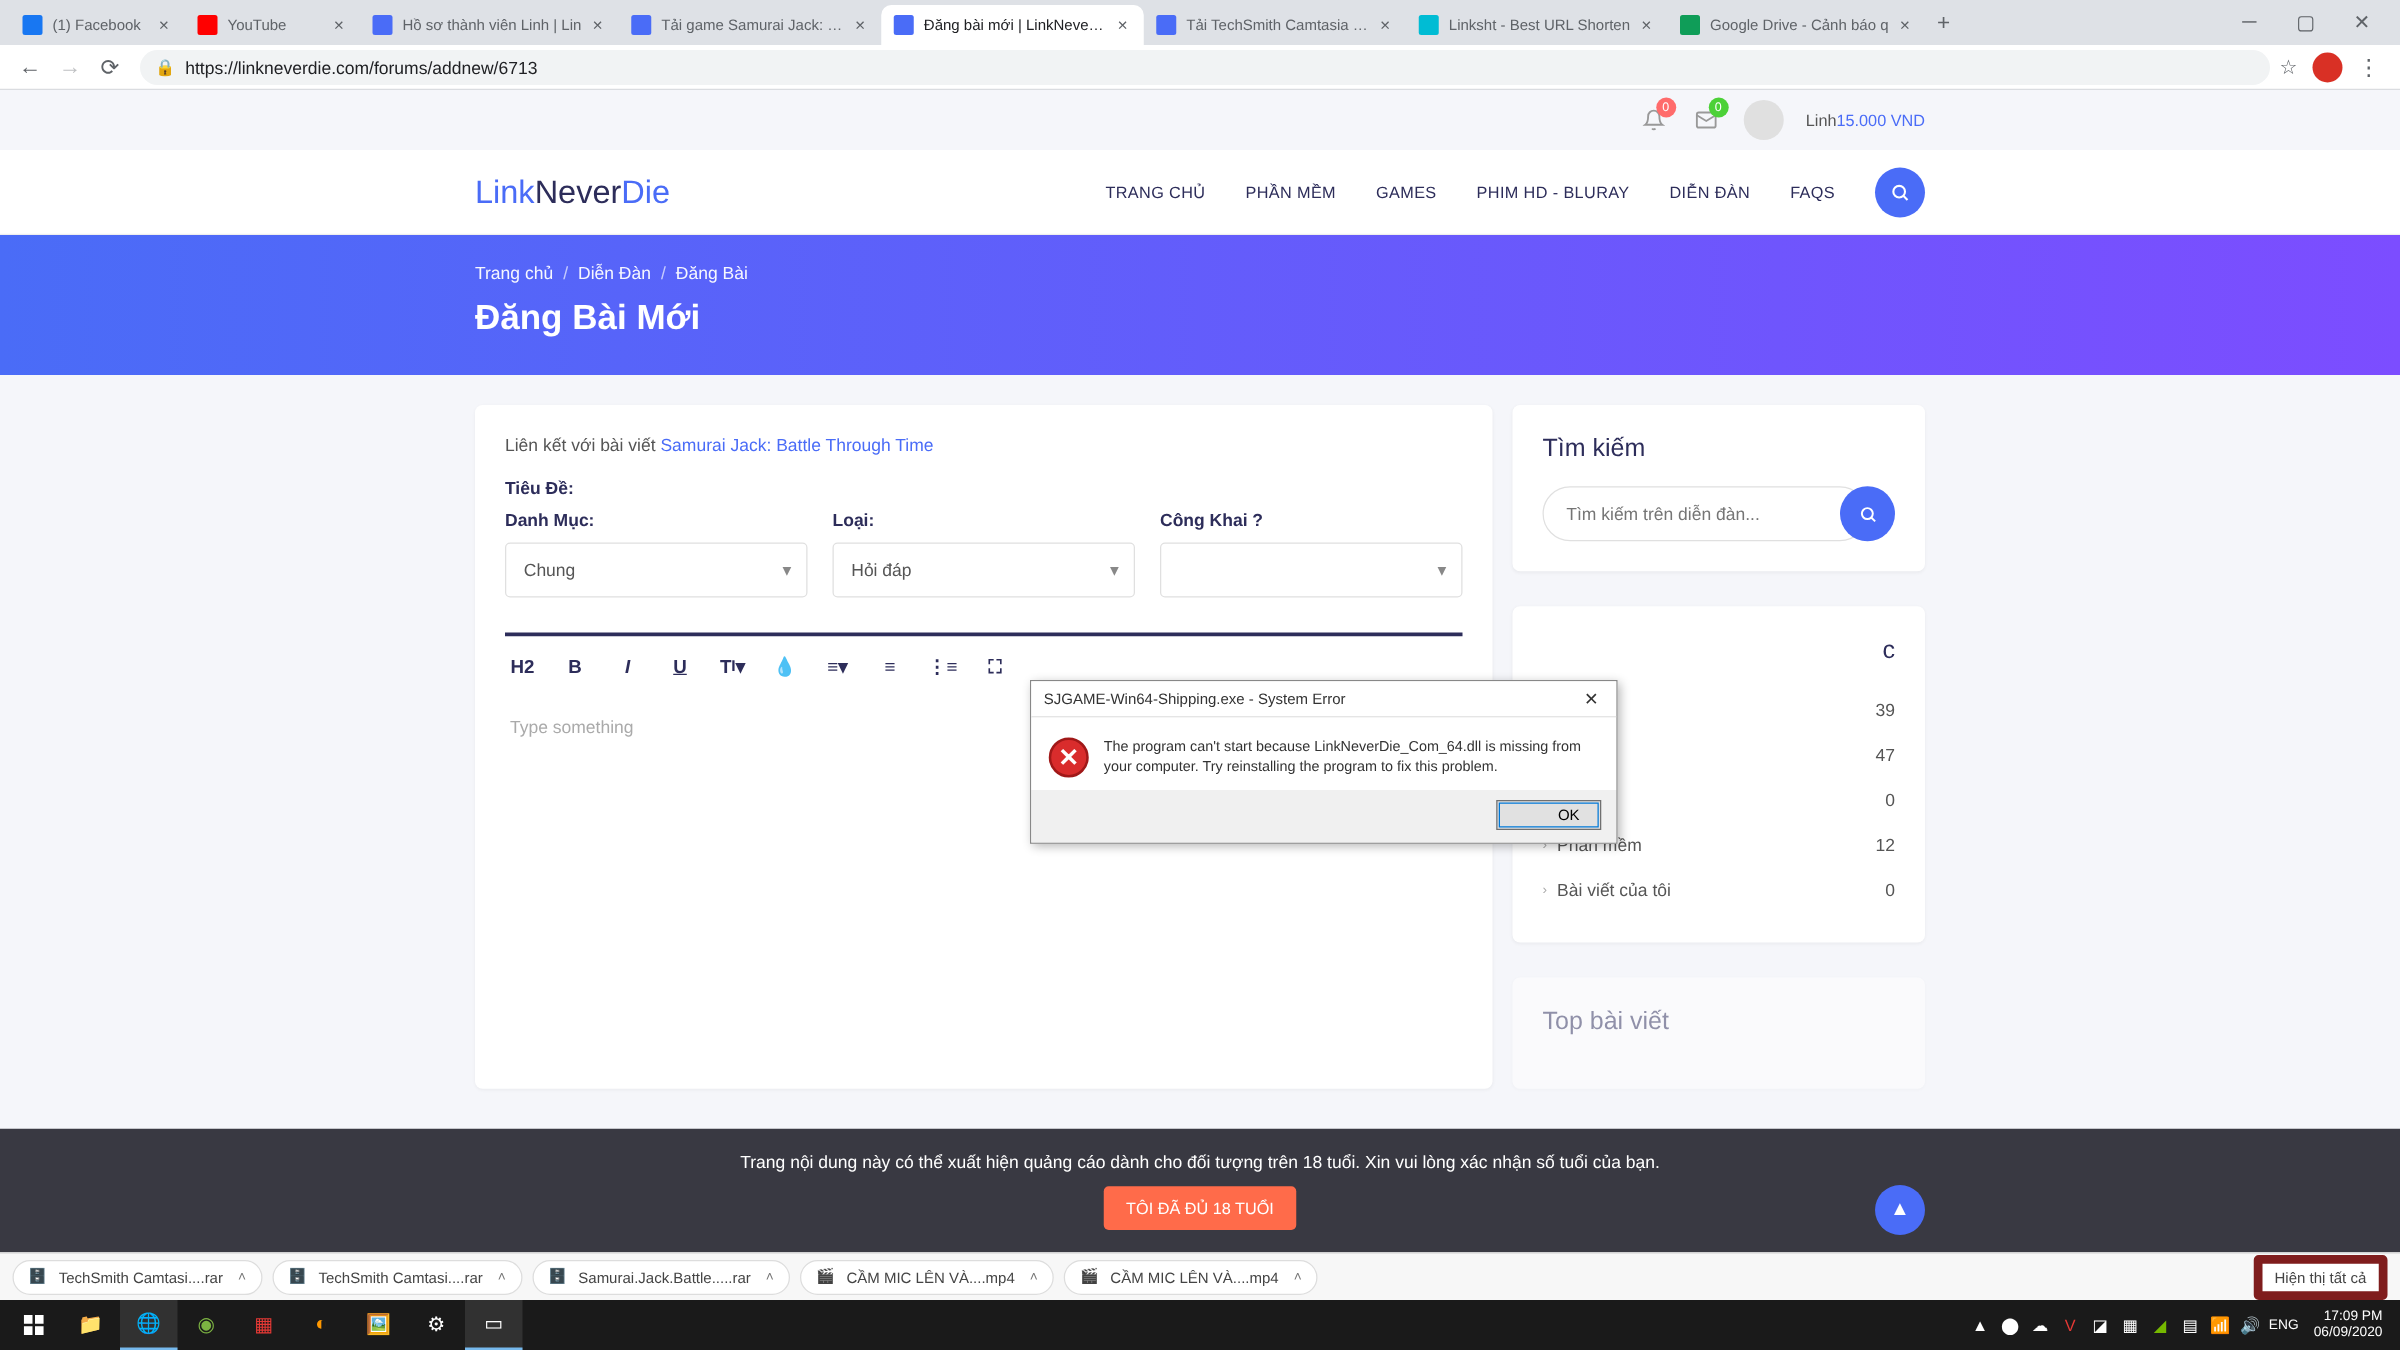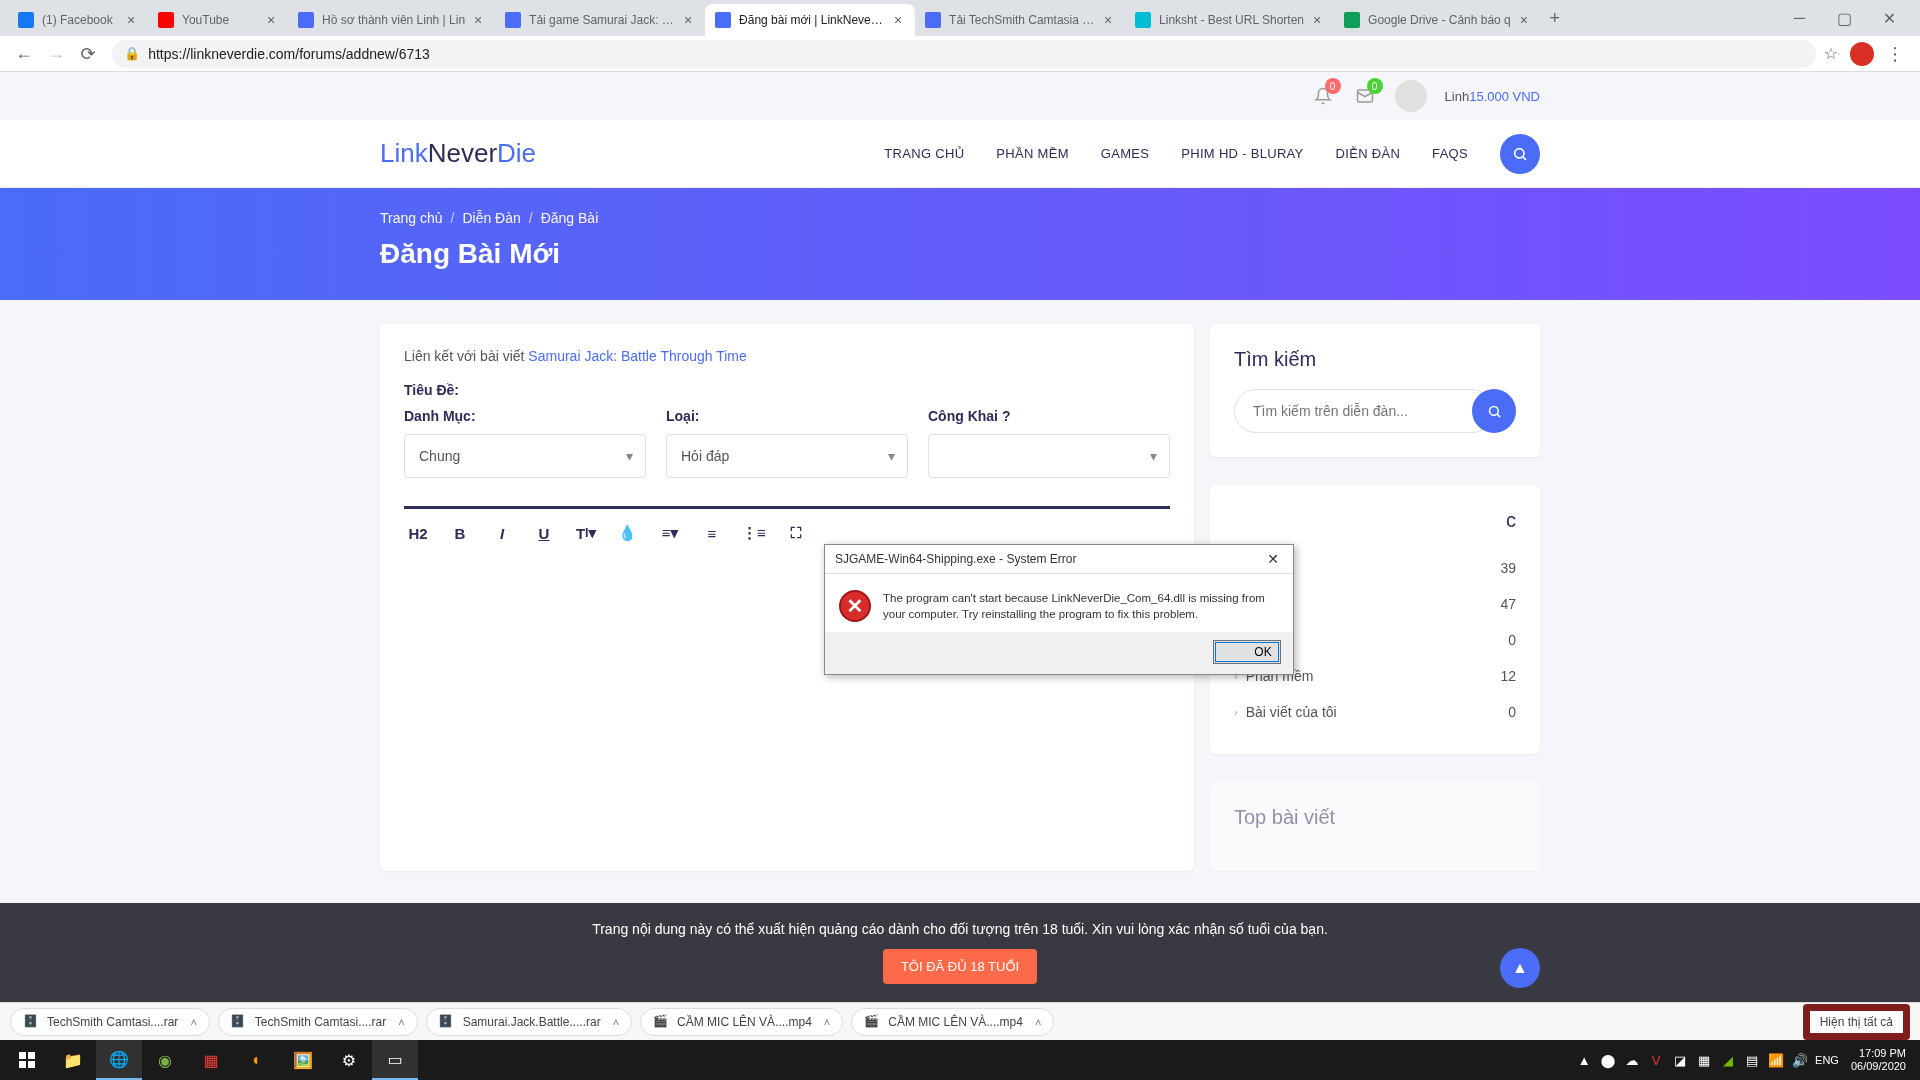--- a/index.html
+++ b/index.html
@@ -87,21 +87,21 @@
 .scroll-top { position:absolute; right:380px; bottom:92px; width:40px; height:40px; border-radius:50%; background:#4a6cf7; color:#fff; display:flex; align-items:center; justify-content:center; z-index:51; }
 
 
 .error-dialog { position:absolute; left:824px; top:544px; width:470px; background:#f0f0f0; border:1px solid #888; box-shadow:2px 2px 8px rgba(0,0,0,0.3); z-index:100; font-family: "Segoe UI", Tahoma, sans-serif; }
 .dlg-title { display:flex; justify-content:space-between; align-items:center; padding:4px 8px 4px 10px; font-size:12px; color:#333; background:#fff; border-bottom:1px solid #ddd;}
 .dlg-close { width:24px; height:20px; display:flex; align-items:center; justify-content:center; font-size:14px; }
 .dlg-body { display:flex; padding:16px 14px 10px; gap:12px; background:#fff; }
 .dlg-icon { width:32px; height:32px; border-radius:50%; background:#d92c2c; border:2px solid #a01818; color:#fff; display:flex; align-items:center; justify-content:center; font-size:20px; font-weight:bold; flex-shrink:0; }
 .dlg-text { font-size:11.5px; color:#333; line-height:1.4; }
 .dlg-footer { display:flex; justify-content:flex-end; padding:8px 12px 10px; background:#f0f0f0; }
-.dlg-ok { width:68px; height:24px; border:1px solid #707070; background:#e1e1e1; font-size:12px; outline:1px solid #0078d7; outline-offset:-3px;padding-left:32px;}
+.dlg-ok { width:84px; height:24px; border:1px solid #707070; background:#e1e1e1; font-size:12px; outline:1px solid #0078d7; outline-offset:-3px;padding-left:32px;}
 
 
 .downloads-bar { position:absolute; bottom:40px; left:0; right:0; height:38px; background:#f7f7f7; border-top:1px solid #ddd; display:flex; align-items:center; padding:0 10px; gap:8px; z-index:60; }
 .dl-item { display:flex; align-items:center; border:1px solid #ddd; border-radius:14px; height:28px; padding:0 12px; font-size:12px; color:#444; gap:8px; background:#fff; }
 .dl-icon { width:16px; height:16px; }
 .dl-chev { color:#777; font-size:11px; margin-left:4px;}
 .dl-showall { margin-left:auto; border:7px solid #7f1d1d; border-radius:4px; padding:4px 10px; font-size:12px; color:#444; background:#fff;}
 
 
 .taskbar { position:absolute; bottom:0; left:0; right:0; height:40px; background:#1a1a1a; display:flex; align-items:center; padding:0 4px; z-index:200; }
@@ -263,20 +263,23 @@
         <span class="tool-btn">H2</span>
         <span class="tool-btn" style="font-weight:900">B</span>
         <span class="tool-btn" style="font-style:italic">I</span>
         <span class="tool-btn" style="text-decoration:underline">U</span>
         <span class="tool-btn">T<small>I</small>▾</span>
         <span class="tool-btn">💧</span>
         <span class="tool-btn">≡▾</span>
         <span class="tool-btn">≡</span>
         <span class="tool-btn">⋮≡</span>
         <span class="tool-btn">⛶</span>
+      </div>
+      <div class="editor-body">
+        <span>Type something</span>
       </div>
     </div>
 
     <div class="side-col">
       <div class="sidebar-card">
         <div class="sidebar-title">Tìm kiếm</div>
         <div class="search-wrap">
           <input class="search-field" placeholder="Tìm kiếm trên diễn đàn..." style="">
           <div class="search-go">
             <svg width="15" height="15" viewBox="0 0 24 24" fill="none" stroke="#fff" stroke-width="2.5">

